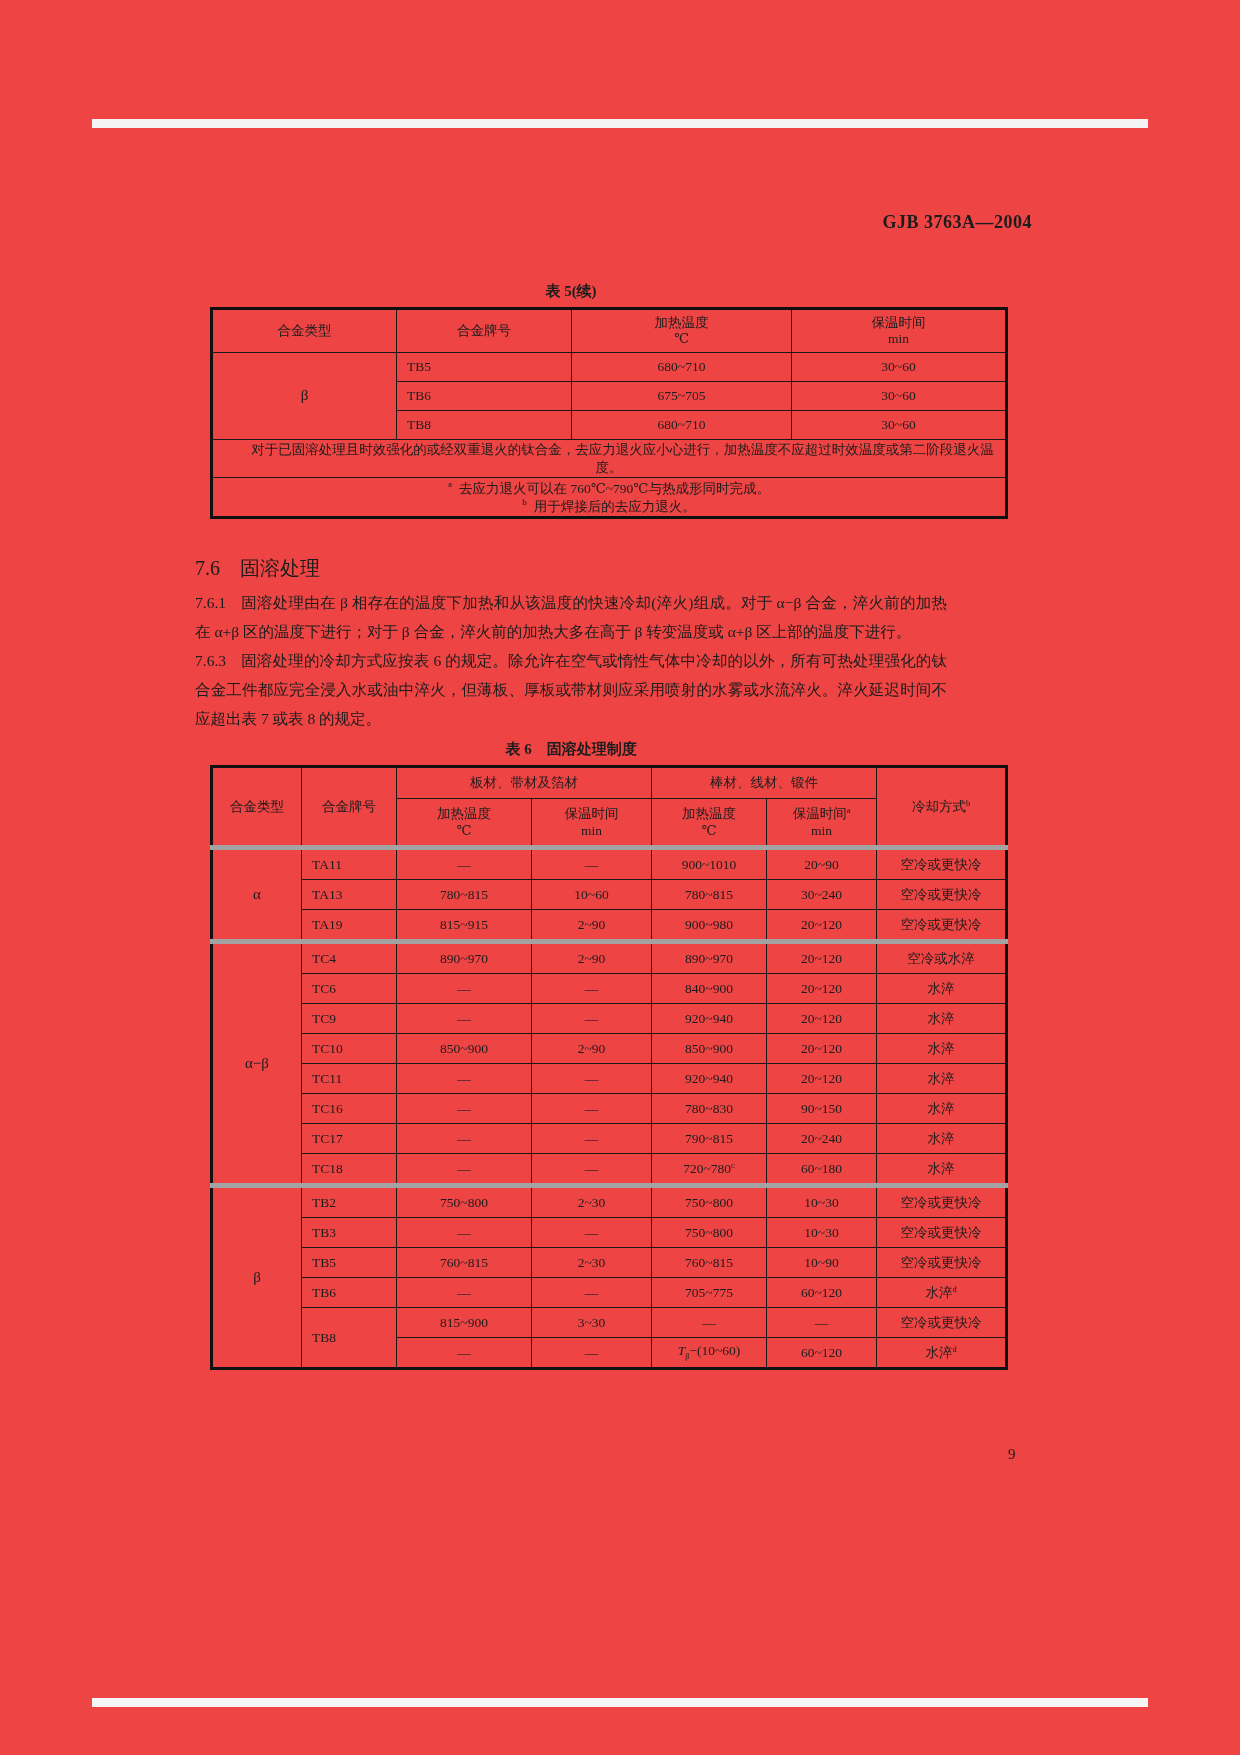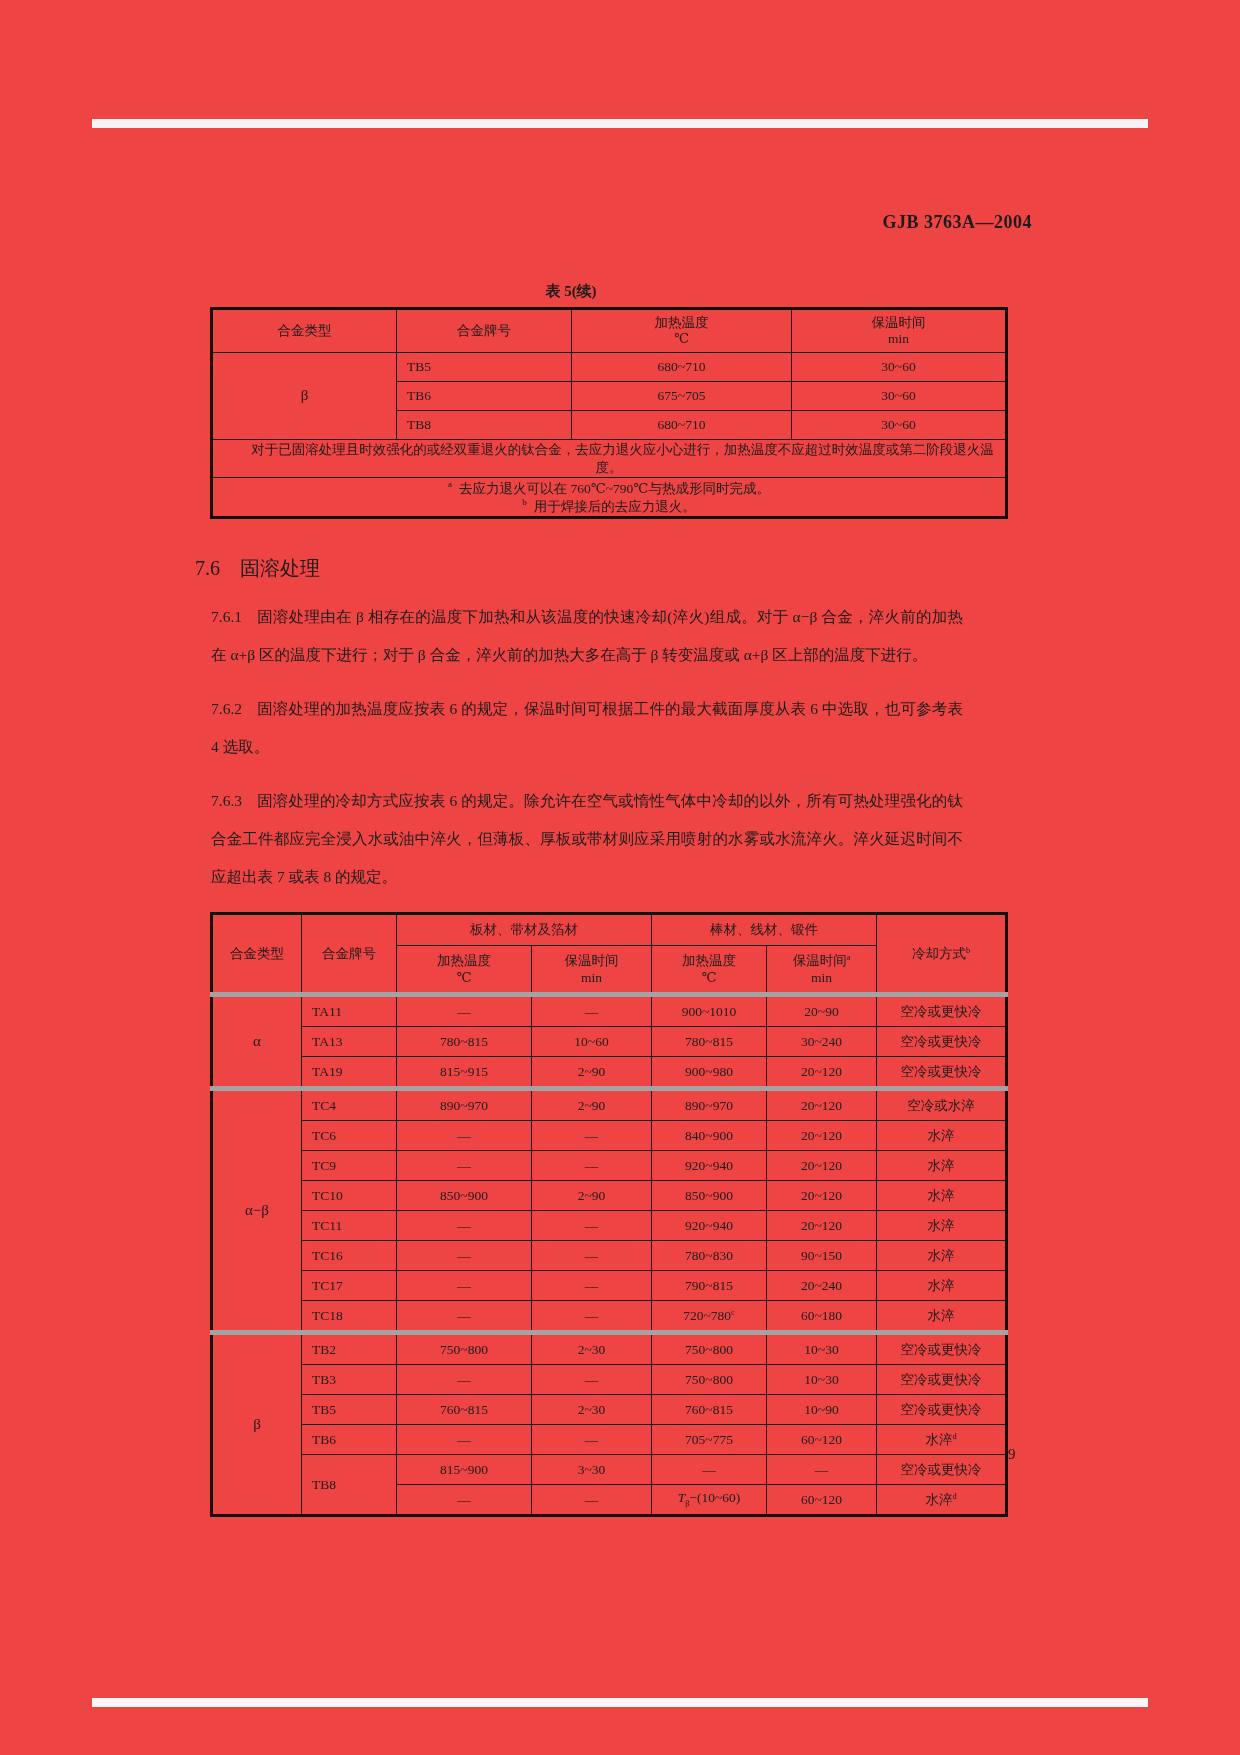--- a/index.html
+++ b/index.html
@@ -25,21 +25,21 @@
   .tbl td.alloy{font-size:15px;}
   .unit{line-height:1.25;}
   .note-cell{text-align:justify;text-indent:2em;padding:6px 10px;line-height:1.6;height:auto;}
   .foot-cell{text-align:left;padding:5px 10px 7px 26px;line-height:1.7;height:auto;}
   .footnote sup{font-size:9px;}
   .footnote .ft{margin-left:7px;}
   sup{font-size:.62em;}
   sub{font-size:.62em;}
   .sec-head{margin:36px 0 6px 0;font-size:20px;font-weight:normal;}
   .sec-head .sec-title{margin-left:20px;}
-  .para{width:752px;margin:16px;font-size:15.5px;line-height:38px;text-align:justify;}
+  .para{width:752px;margin:0;font-size:15.5px;line-height:29px;text-align:justify;}
   .pnum{padding-right:15px;}
   .t6-title{margin-top:7px;}
   tr.group-start td{border-top:5px solid #a3a3a3;}
   .page-num{position:absolute;top:1446px;left:1008px;font-size:15px;}
 </style>
 </head>
 <body>
 
 <div class="page">
   <div class="band top"></div>
@@ -101,23 +101,23 @@
           </td>
         </tr>
       </tbody>
     </table>
 
     <h3 class="sec-head">
       <span>7.6</span><span class="sec-title">固溶处理</span>
     </h3>
 
     <p class="para"><span class="pnum">7.6.1</span><span>固溶处理由在 β 相存在的温度下加热和从该温度的快速冷却(淬火)组成。对于 α−β 合金，淬火前的加热在 α+β 区的温度下进行；对于 β 合金，淬火前的加热大多在高于 β 转变温度或 α+β 区上部的温度下进行。</span></p>
-    <p class="para"><span class="pnum">7.6.2</span><span>固溶处理的加热温度应按表 6 的规定，保温时间可根据工件的最大截面厚度从表 6 中选取，也可参考表 4 选取。</span></p>
     <p class="para"><span class="pnum">7.6.3</span><span>固溶处理的冷却方式应按表 6 的规定。除允许在空气或惰性气体中冷却的以外，所有可热处理强化的钛合金工件都应完全浸入水或油中淬火，但薄板、厚板或带材则应采用喷射的水雾或水流淬火。淬火延迟时间不应超出表 7 或表 8 的规定。</span></p>
 
+    <div class="tbl-title t6-title">表 6　固溶处理制度</div>
 
     <table class="tbl" id="table6">
       <colgroup>
         <col style="width:90px">
           <col style="width:95px">
           <col style="width:135px">
           <col style="width:120px">
           <col style="width:115px">
           <col style="width:110px">
           <col style="width:130px">

